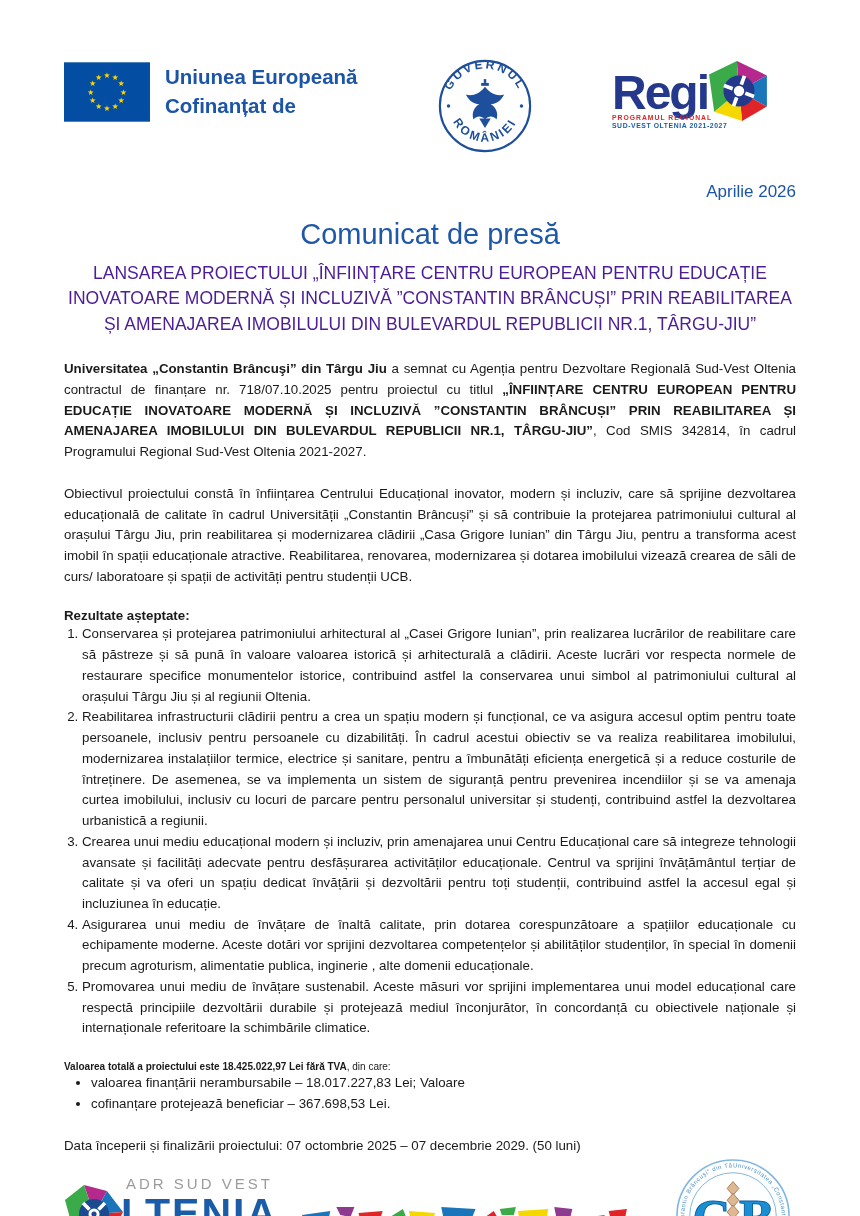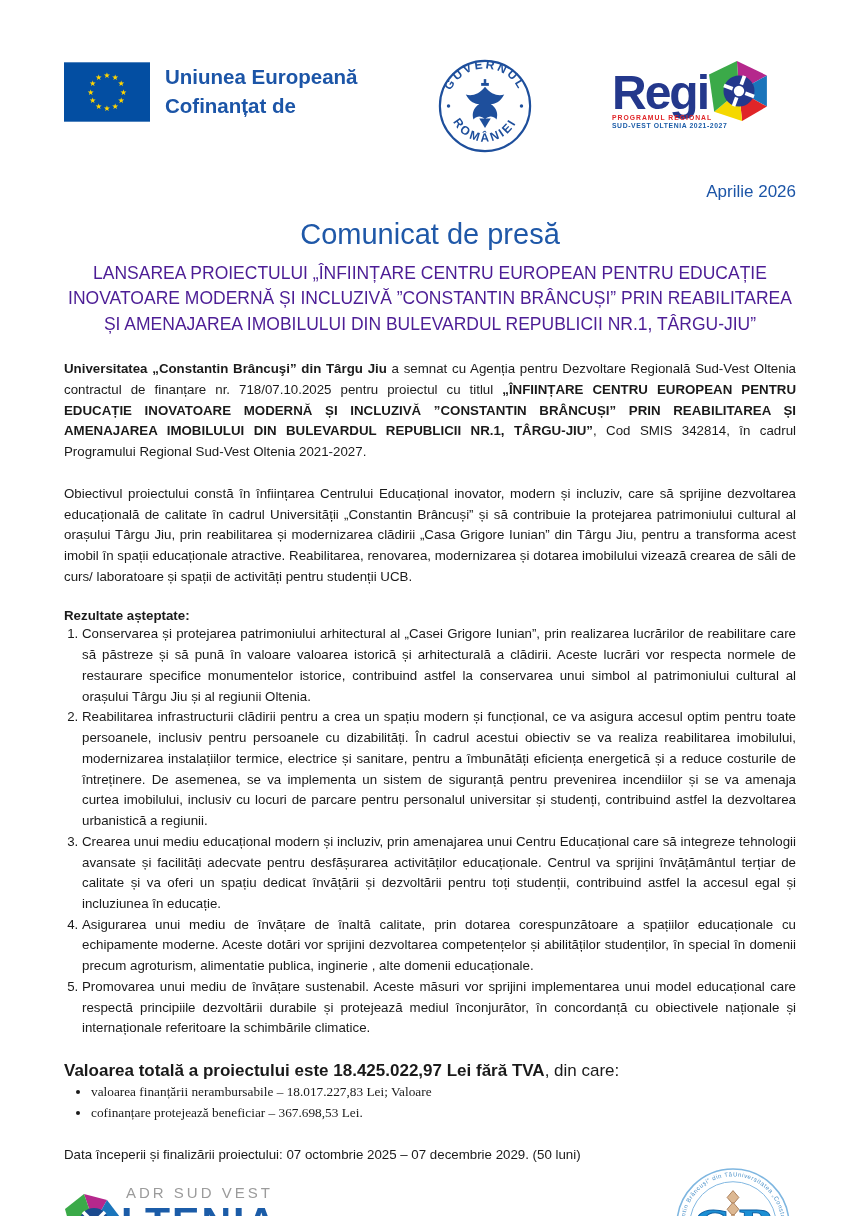--- a/index.html
+++ b/index.html
@@ -29,22 +29,22 @@
   .subtitle { text-align:center; color:#4c1d95; font-size:17.5px; font-weight:400;
               max-width:734px; margin:10px auto 0; line-height:1.45; }
   
   .content { padding:0 64px; }
   .body { font-size:13.3px; line-height:1.56; text-align:justify; }
   .para-intro { margin-top:22px; }
   .para-objective { margin-top:21px; }
   .results-heading { margin-top:21px; font-size:13.3px; font-weight:700; }
   .results-list { margin:1px 0 0 0; padding-left:18px; }
   .results-list li { font-size:13.3px; line-height:1.56; text-align:justify; }
-  .value-line { margin-top:22px; font-size:17px; }
-  .value-bullets { list-style:disc; padding-left:27px; margin-top:1px;font-family:Liberation Serif, serif; }
+  .value-line { margin-top:22px; font-size:10px; }
+  .value-bullets { list-style:disc; padding-left:27px; margin-top:1px; }
   .value-bullets li { font-size:13.3px; line-height:1.56; }
   .dates-line { margin-top:23px; font-size:13.3px; }
   
   .footer { padding:0 64px; margin-top:16px; }
   .footer-logos { position:relative; height:112px; }
   .adr-logo { position:absolute; left:0; top:6px; }
   .adr-top { color:#9b9b9b; font-size:15px; letter-spacing:3px; margin-left:62px; }
   .adr-main-row { display:flex; align-items:center; margin-top:-8px; }
   .adr-pinwheel { width:60px; height:60px; }
   .adr-main { font-size:41px; font-weight:700; color:#1b5ca8; letter-spacing:2px; margin-left:-3px; line-height:1; }

